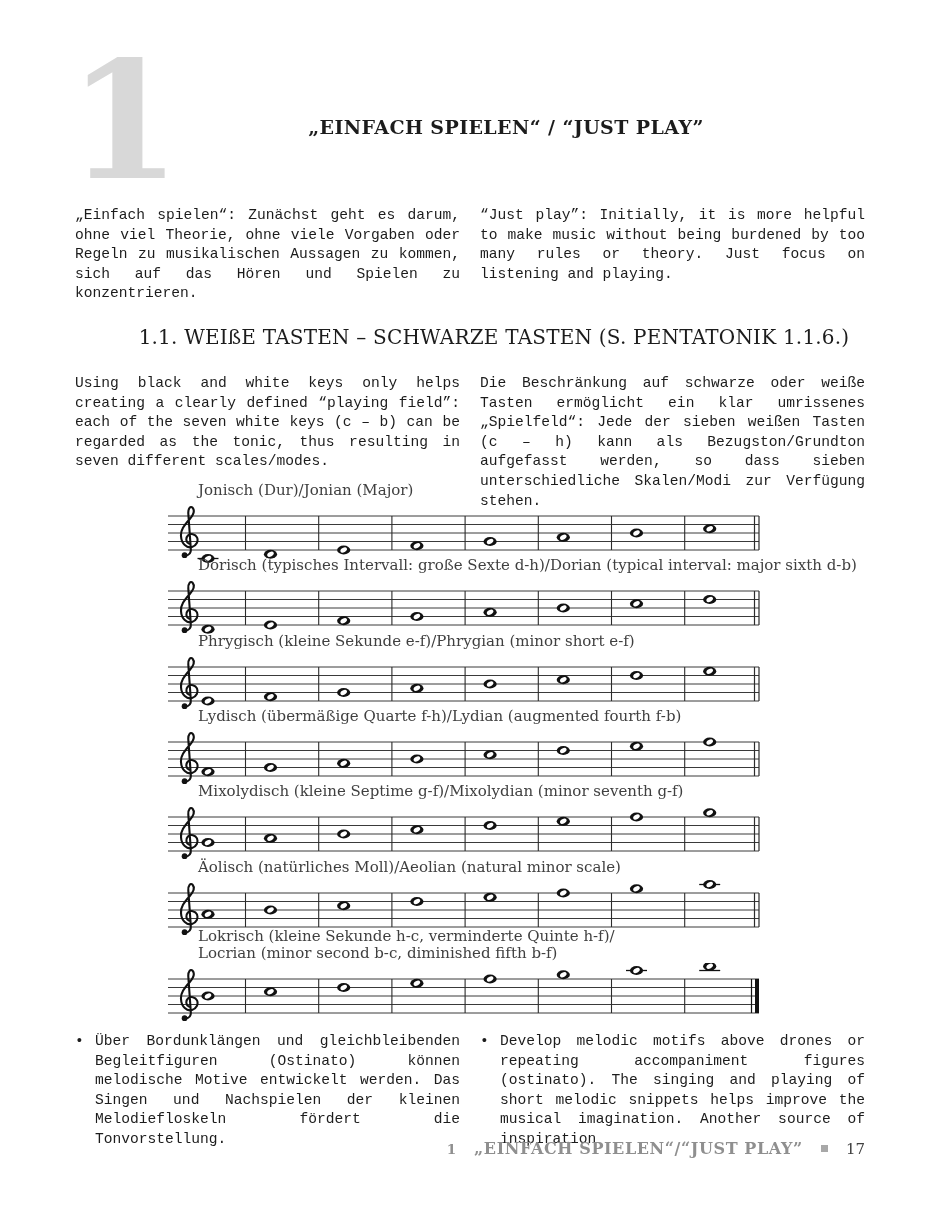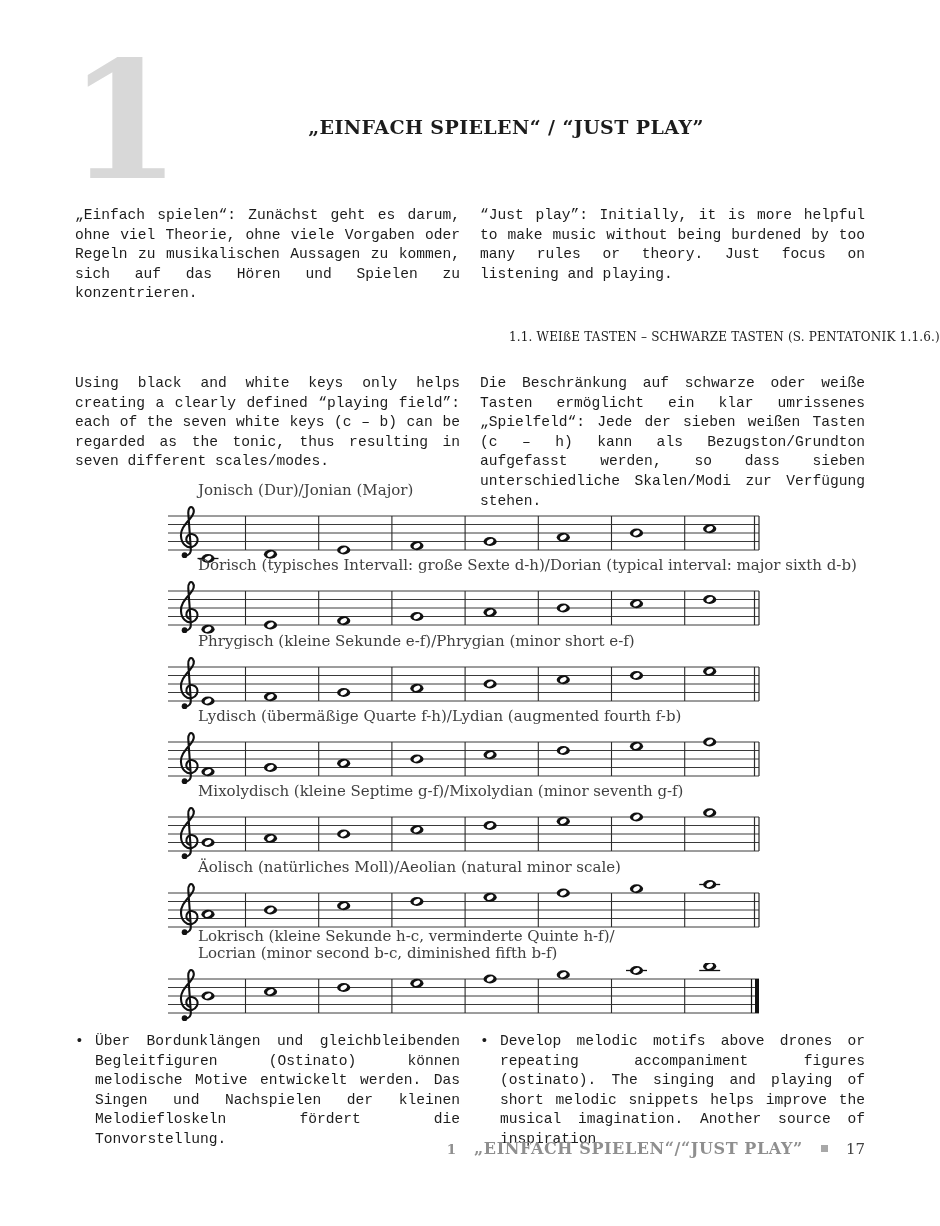--- a/index.html
+++ b/index.html
@@ -16,21 +16,21 @@
   .page-title{
     position:absolute;top:116px;left:0;right:0;padding-left:72px;
     text-align:center;font-size:19px;font-weight:bold;letter-spacing:0.4px;
   }
   .two-col{position:absolute;left:75px;right:75px;display:flex;gap:20px;font-family:Liberation Mono, monospace;}
   .col{flex:1;text-align:justify;font-size:14.6px;line-height:19.6px;}
   .intro-row{top:206px;}
   .body-row{top:374px;}
   .section-heading{
     position:absolute;top:327px;left:0;right:0;padding-left:48px;
-    text-align:right;font-size:12px;line-height:21px;letter-spacing:0.2px;
+    text-align:center;font-size:20px;line-height:21px;letter-spacing:0.2px;
   }
   .staves{position:absolute;left:168px;top:0;width:592px;}
   .scale-block{position:absolute;left:0;width:592px;}
   .scale-label{
     font-size:15px;line-height:17px;margin-left:30px;color:#404040;
     white-space:nowrap;
   }
   .staff-svg{display:block;margin-top:1px;}
   .bullets-row{top:1032px;}
   .bullet-item{display:flex;}

